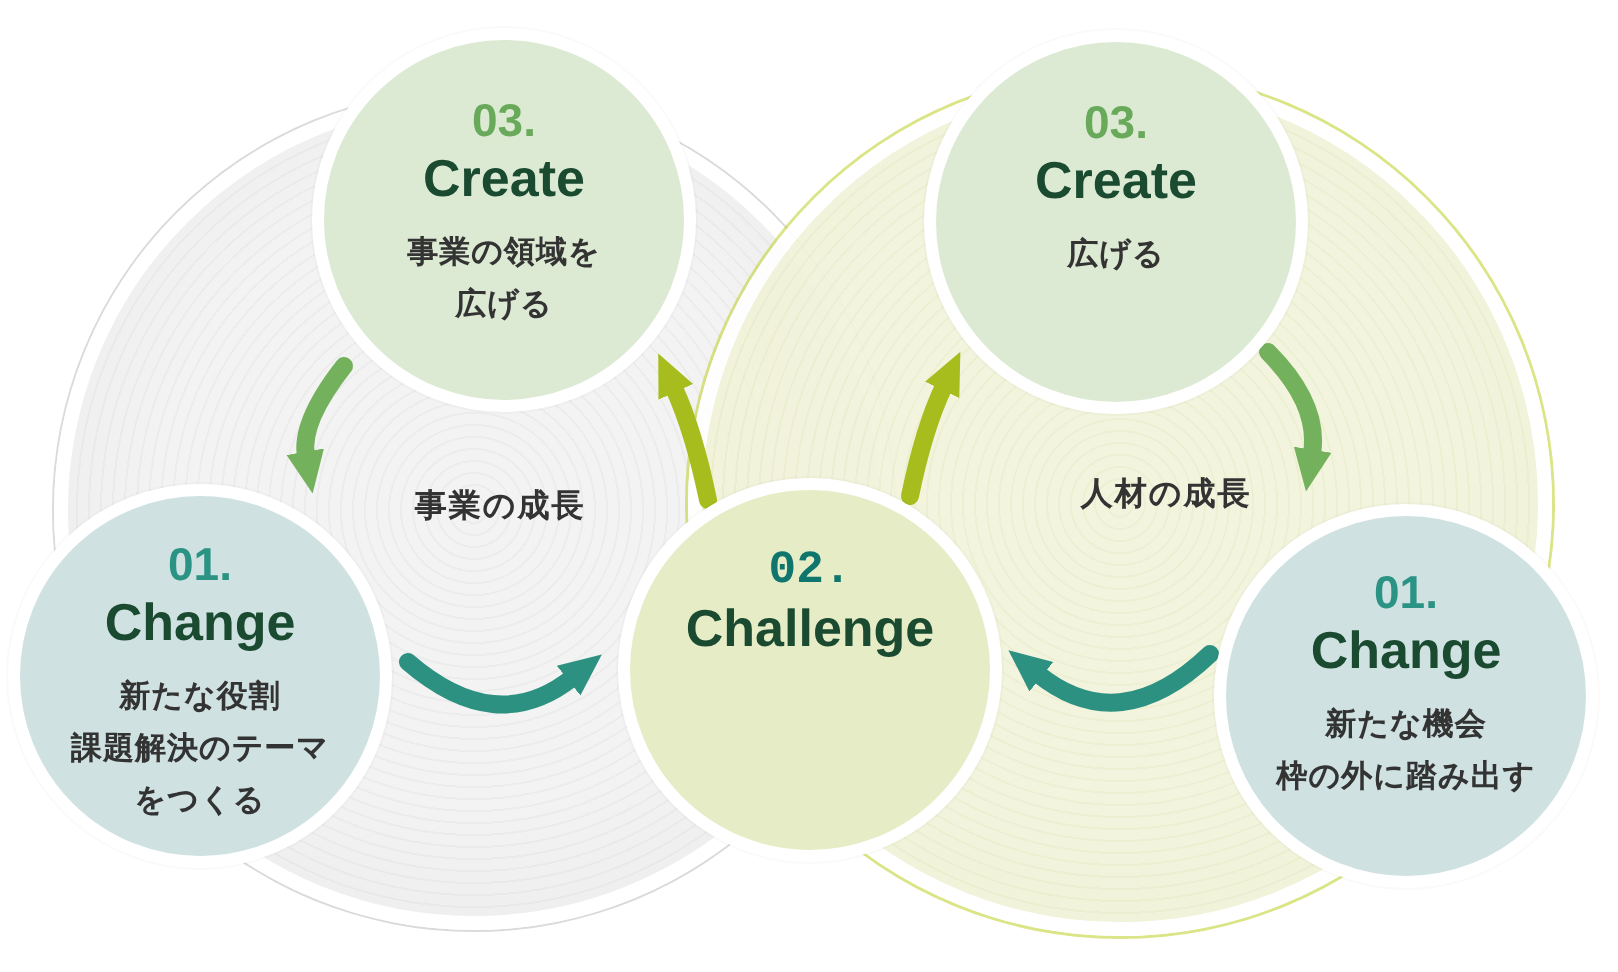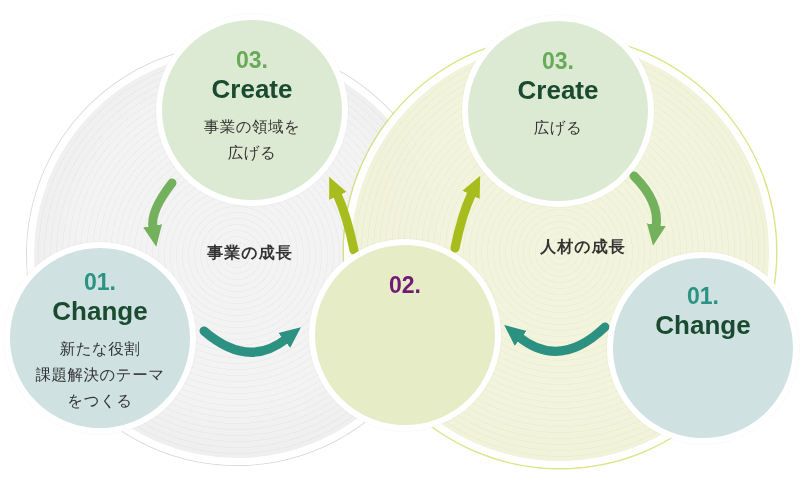--- a/index.html
+++ b/index.html
@@ -55,24 +55,24 @@
     display:flex;flex-direction:column;align-items:center;
     text-align:center;
     box-shadow:0 0 0 1px rgba(0,0,0,0.02);
   }
   .bg-create{background:#dcead3;}
   .bg-change{background:#cfe1e1;}
   .bg-challenge{background:#e6ecc6;}
   .step .num{font-size:23px;font-weight:bold;line-height:1.1;}
   .num-green{color:#69a95a;text-align:right;}
   .num-teal{color:#2a9384;}
-  .num-lime{color:#701a75;}
+  .num-lime{color:#0f766e;font-family:Liberation Mono, monospace;}
   .step .name{font-size:26px;font-weight:bold;color:#1a4a30;line-height:1.25;margin-bottom:8px;}
   .step .desc{font-size:15.5px;color:#333333;line-height:1.7;letter-spacing:0.5px;}
-  .step .desc span{display:block;}
+  .step .desc span{display:block;font-weight:bold;}
   .pos-create-left{left:156px;top:14px;padding-top:28px;height:152px;}
   .pos-create-right{left:462px;top:15px;padding-top:28px;height:152px;}
   .pos-change-left{left:4px;top:242px;padding-top:22px;height:158px;}
   .pos-change-right{left:607px;top:252px;padding-top:26px;height:154px;}
   .pos-challenge{left:309px;top:239px;padding-top:28px;height:152px;}
 </style>
 </head>
 <body>
 
 <div class="stage">
@@ -125,24 +125,27 @@
     <div class="name">Change</div>
     <div class="desc">
       <span>新たな役割</span>
       <span>課題解決のテーマ</span>
       <span>をつくる</span>
     </div>
   </div>
 
   <div class="step bg-challenge pos-challenge">
     <div class="num num-lime">02.</div>
+    <div class="name">Challenge</div>
     <div class="desc">
     </div>
   </div>
 
   <div class="step bg-change pos-change-right">
     <div class="num num-teal">01.</div>
     <div class="name">Change</div>
     <div class="desc">
+      <span>新たな機会</span>
+      <span>枠の外に踏み出す</span>
     </div>
   </div>
 
 </div>
 
 </body></html>

